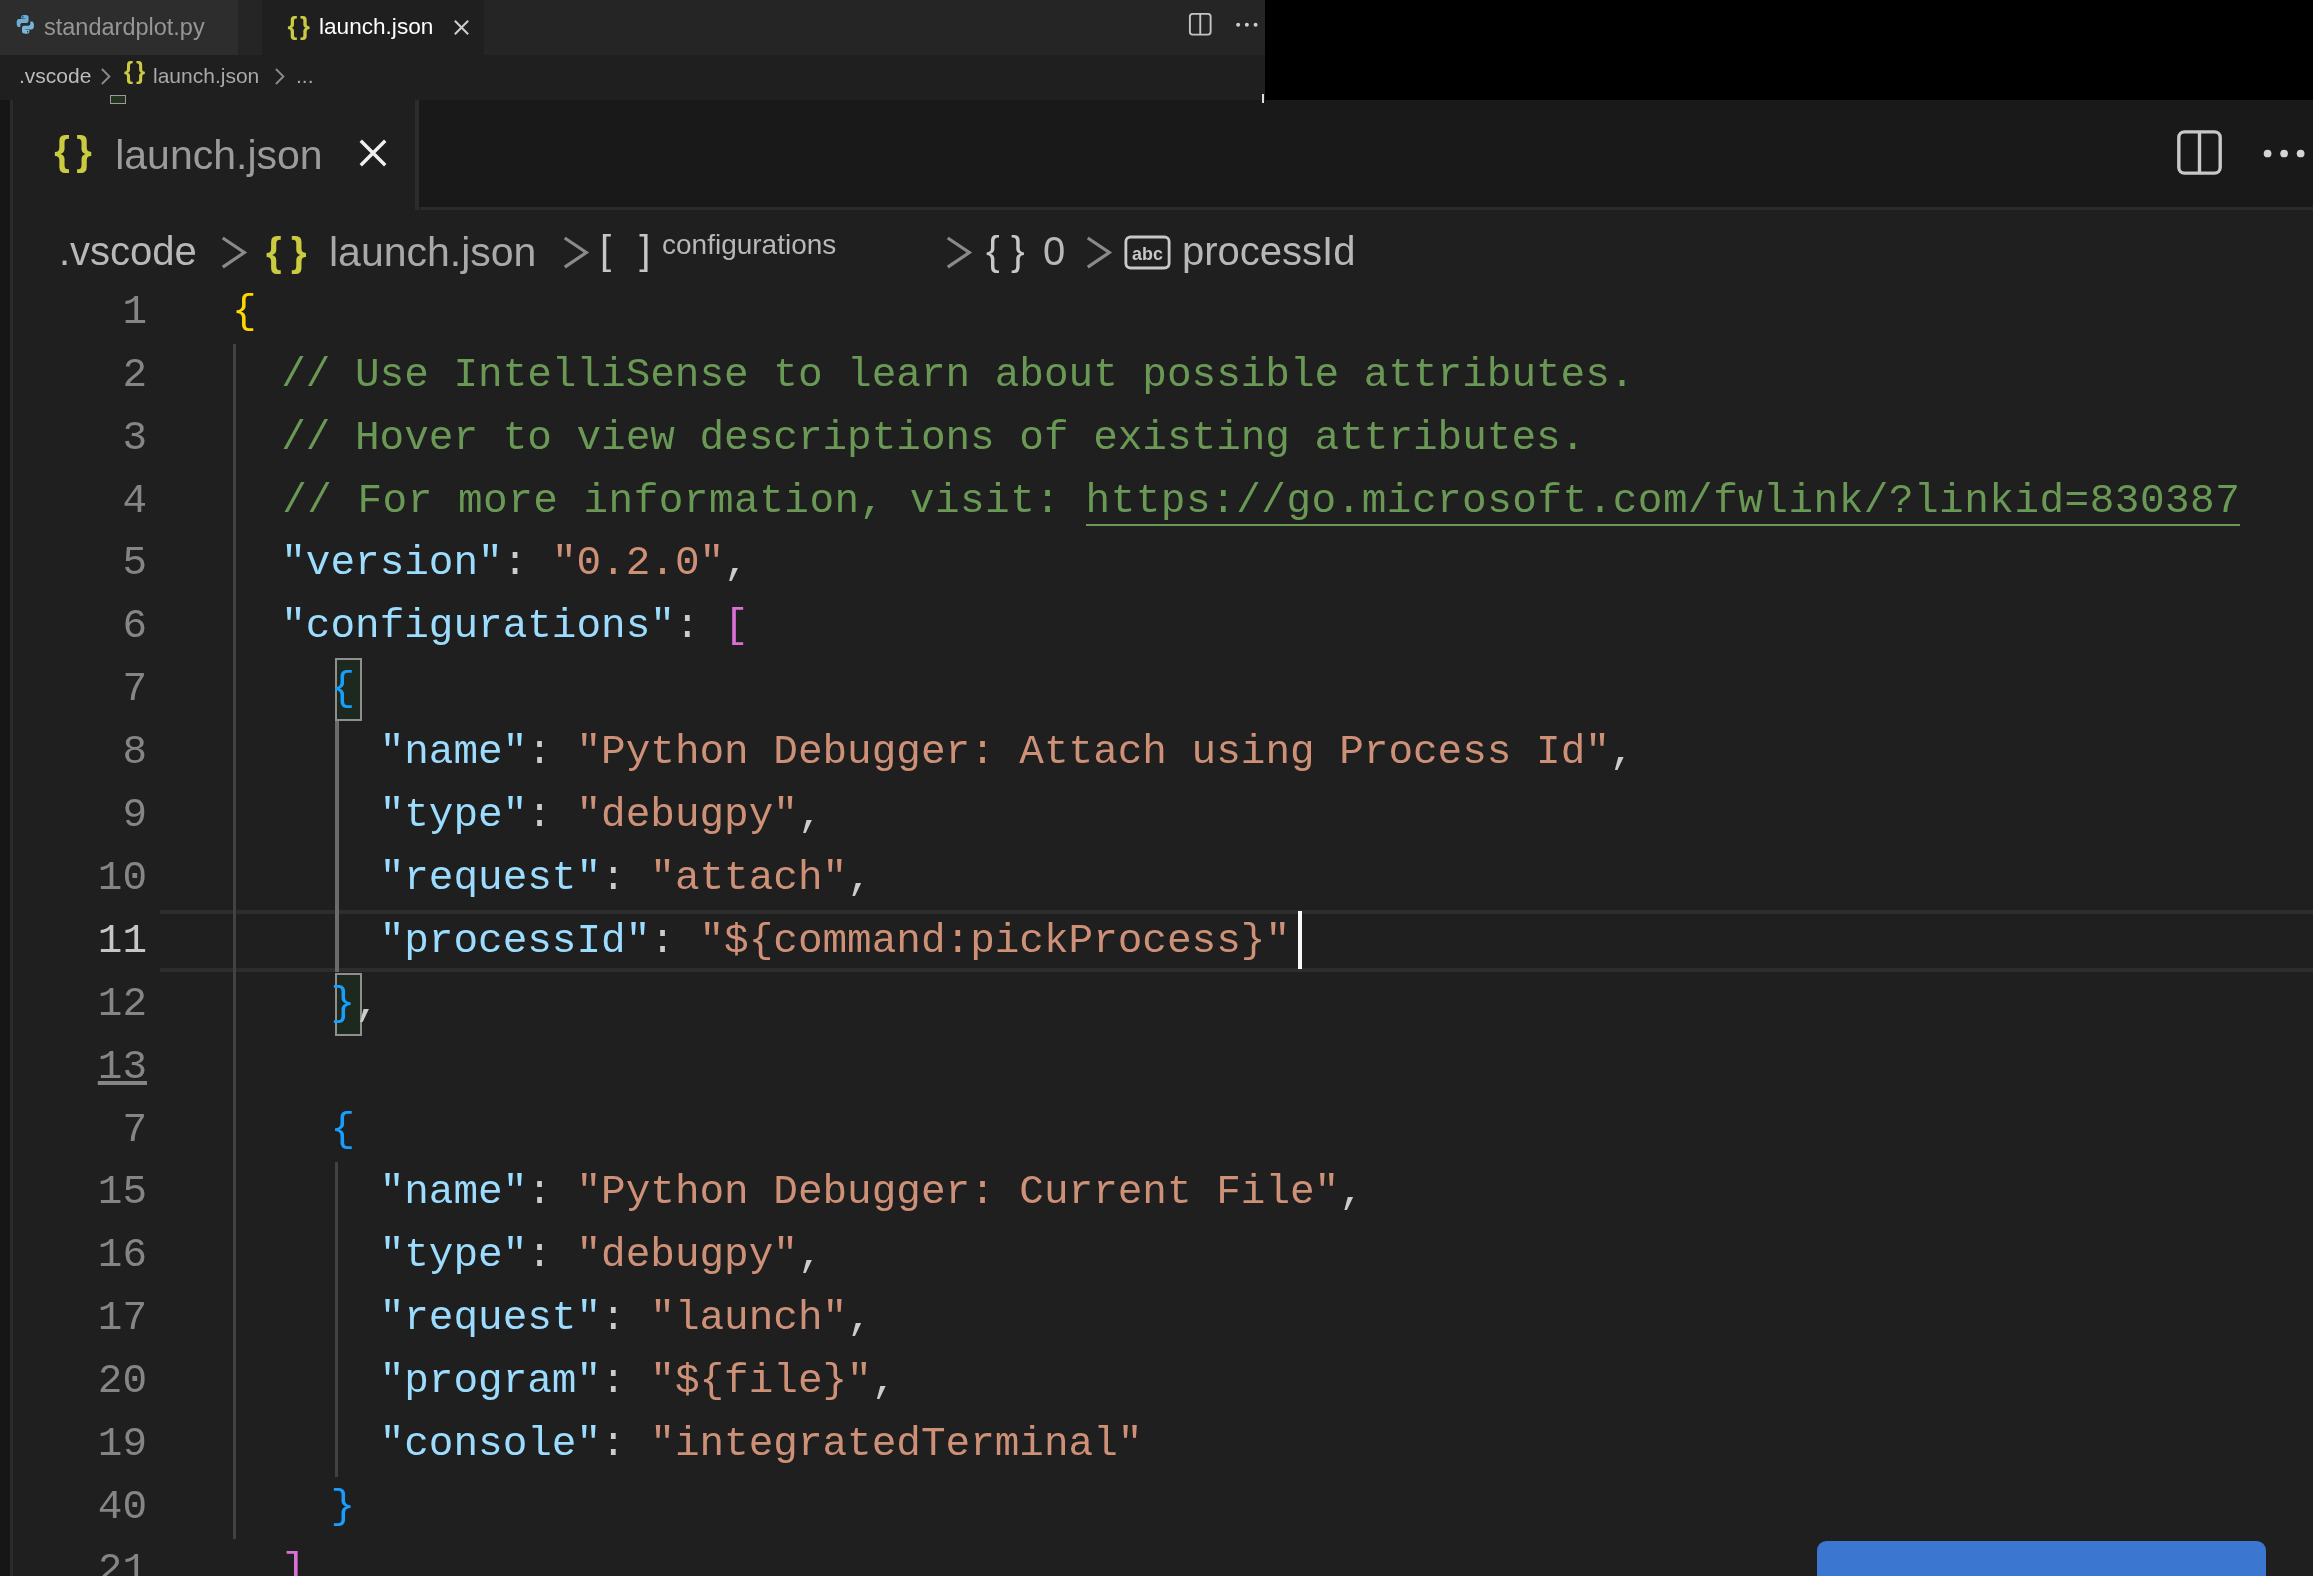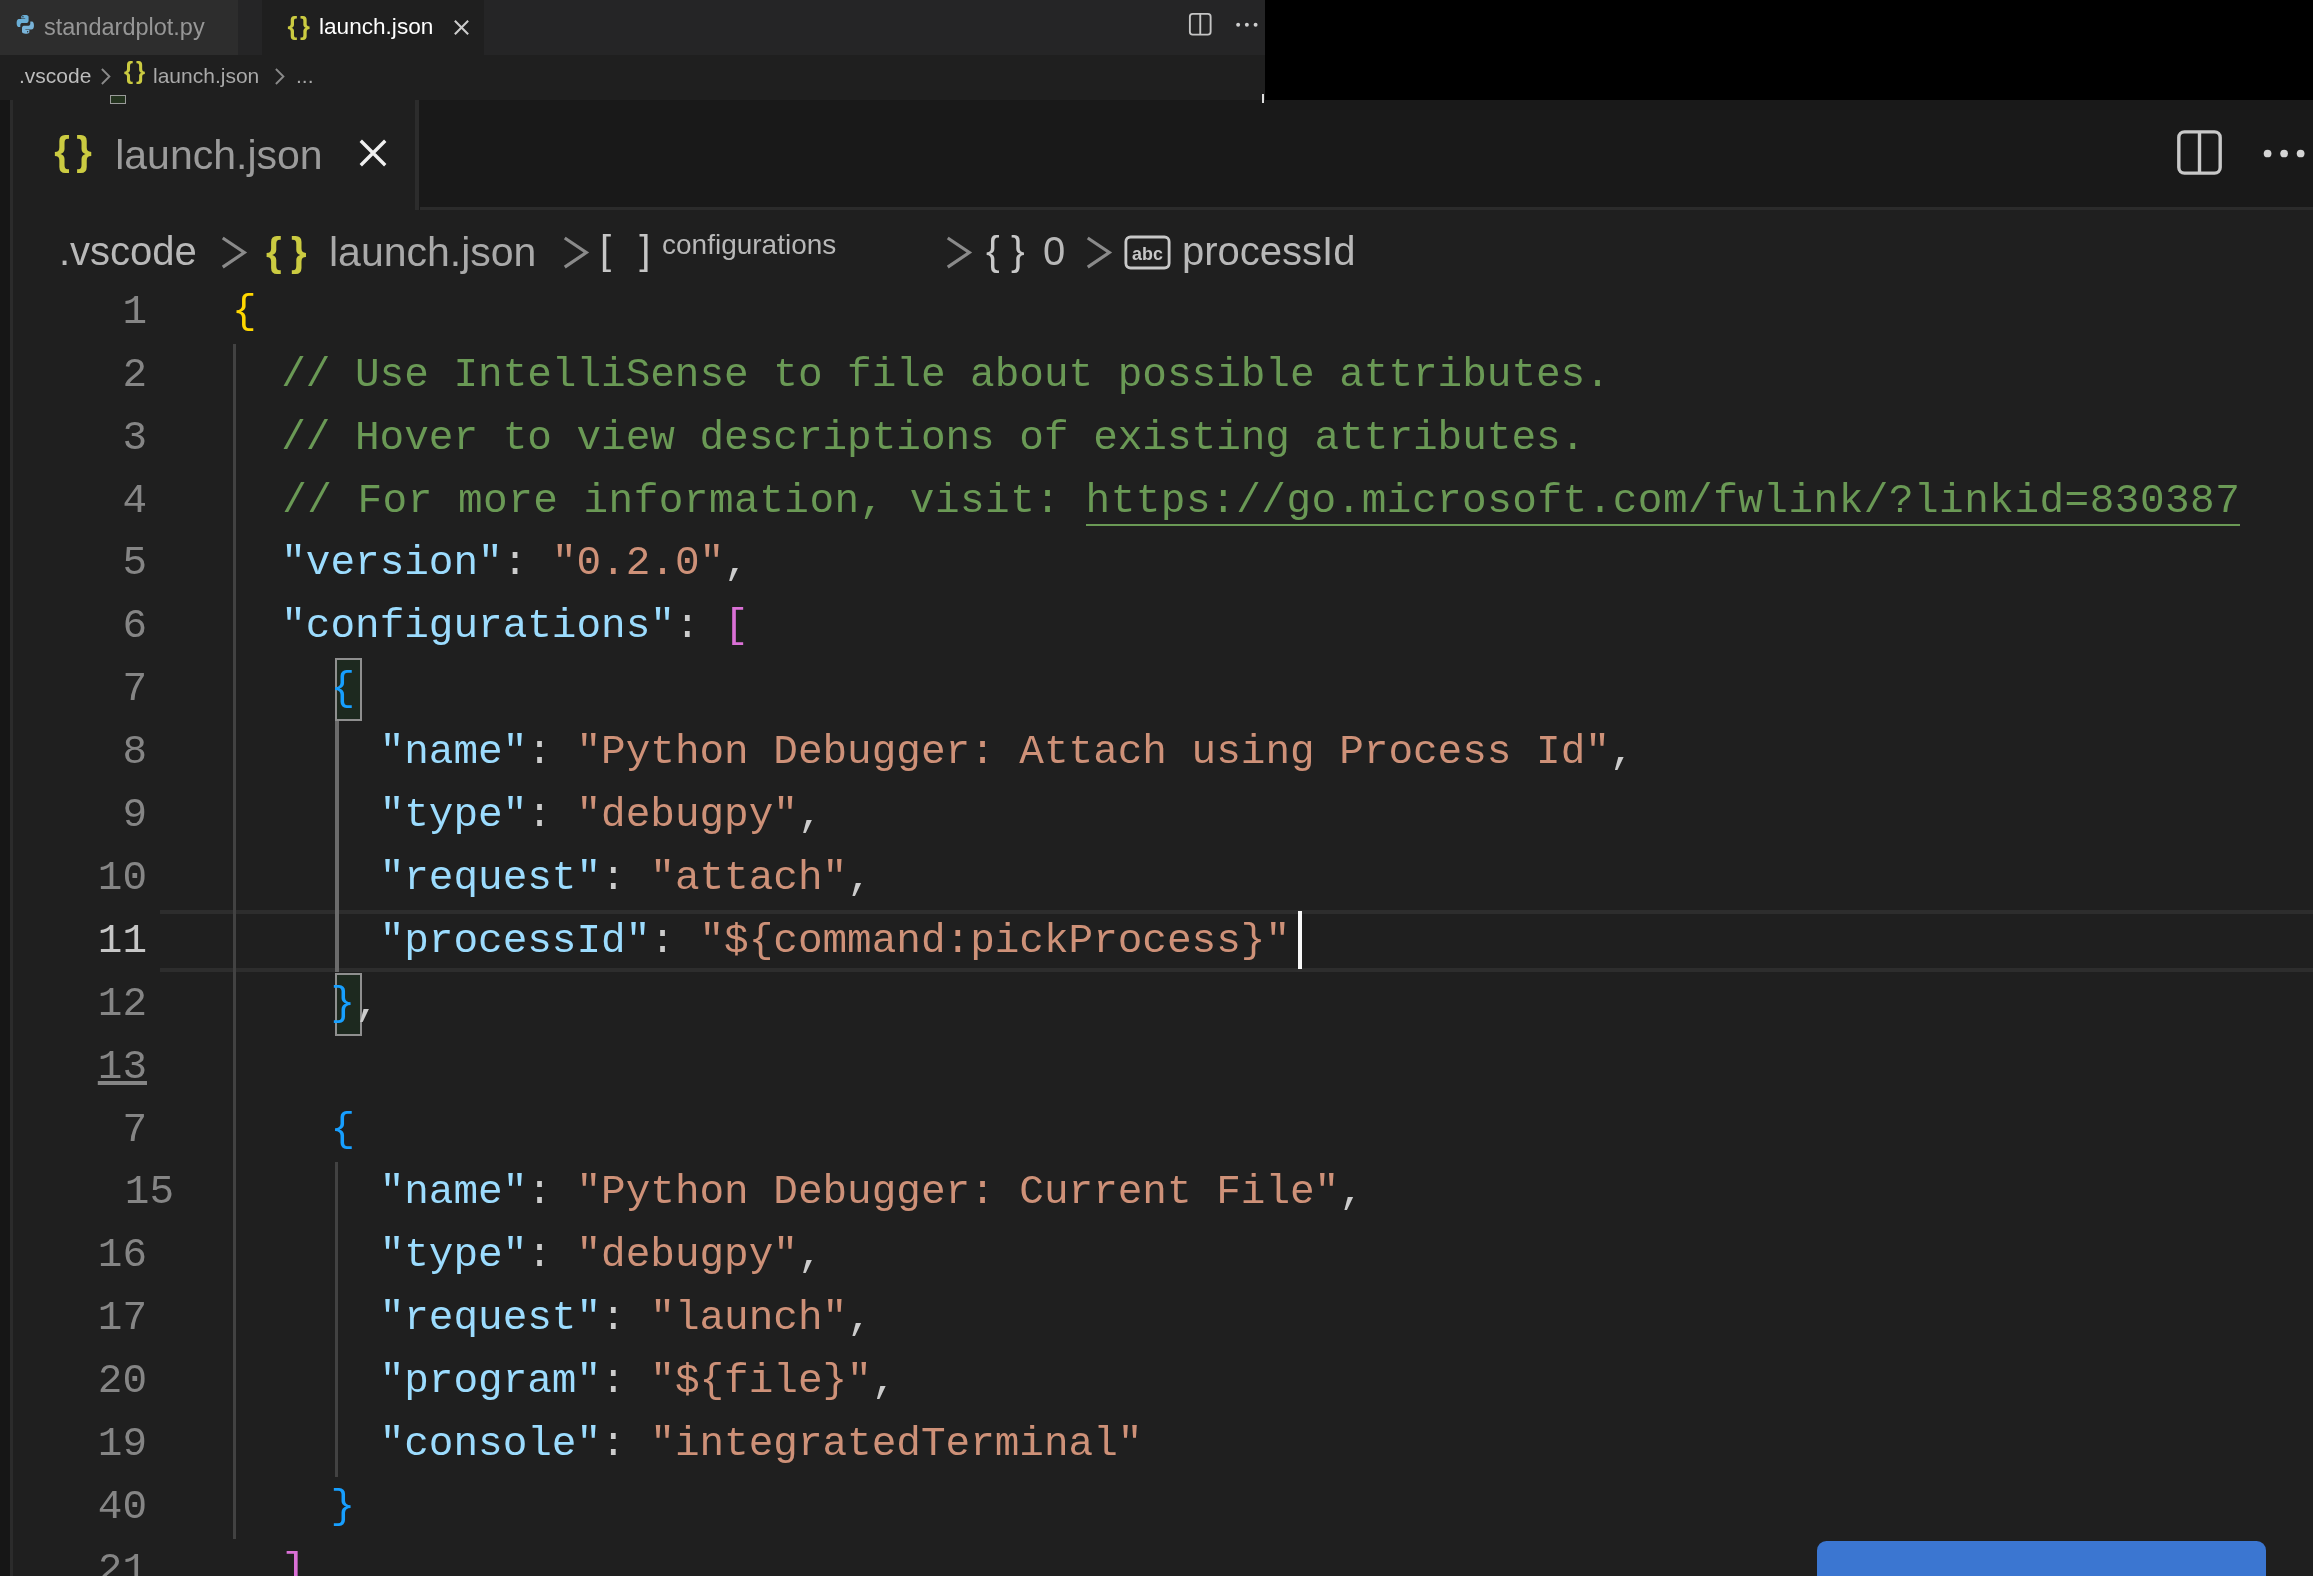--- a/index.html
+++ b/index.html
@@ -138,30 +138,30 @@
 <div class="abs mono ln lnum" style="top:532px;">5</div>
 <div class="abs mono ln lnum" style="top:595px;">6</div>
 <div class="abs mono ln lnum" style="top:658px;">7</div>
 <div class="abs mono ln lnum" style="top:721px;">8</div>
 <div class="abs mono ln lnum" style="top:784px;">9</div>
 <div class="abs mono ln lnum" style="top:847px;">10</div>
 <div class="abs mono ln" style="top:910px;color:#c6c6c6;text-align:right;">11</div>
 <div class="abs mono ln lnum" style="top:973px;padding-left:40px;">12</div>
 <div class="abs mono ln lnum" style="top:1036px;text-decoration:underline;">13</div>
 <div class="abs mono ln lnum" style="top:1099px;">7</div>
-<div class="abs mono ln lnum" style="top:1161px;margin-left:27px;">15</div>
+<div class="abs mono ln lnum" style="top:1161px;">15</div>
 <div class="abs mono ln lnum" style="top:1224px;">16</div>
 <div class="abs mono ln lnum" style="top:1287px;">17</div>
 <div class="abs mono ln lnum" style="top:1350px;">20</div>
 <div class="abs mono ln lnum" style="top:1413px;">19</div>
 <div class="abs mono ln lnum" style="top:1476px;">40</div>
 <div class="abs mono ln lnum" style="top:1539px;">21</div>
 
 <div class="abs mono codeline" style="top:281px;"><span class="gold">{</span></div>
-<div class="abs mono codeline cm" style="top:344px;">  // Use IntelliSense to file about possible attributes.</div>
+<div class="abs mono codeline cm" style="top:344px;">  // Use IntelliSense to learn about possible attributes.</div>
 <div class="abs mono codeline cm" style="top:407px;">  // Hover to view descriptions of existing attributes.</div>
 <div class="abs mono codeline cm" style="top:470px;letter-spacing:0.5px;">  // For more information, visit: <span style="border-bottom:2.8px solid #6a9955;">https://go.microsoft.com/fwlink/?linkid=830387</span></div>
 <div class="abs mono codeline" style="top:532px;">  <span class="k">"version"</span><span class="p">: </span><span class="s">"0.2.0"</span><span class="p">,</span></div>
 <div class="abs mono codeline" style="top:595px;">  <span class="k">"configurations"</span><span class="p">: </span><span class="mag">[</span></div>
 <div class="abs mono codeline" style="top:658px;">    <span class="blu">{</span></div>
 <div class="abs mono codeline" style="top:721px;">      <span class="k">"name"</span><span class="p">: </span><span class="s">"Python Debugger: Attach using Process Id"</span><span class="p">,</span></div>
 <div class="abs mono codeline" style="top:784px;">      <span class="k">"type"</span><span class="p">: </span><span class="s">"debugpy"</span><span class="p">,</span></div>
 <div class="abs mono codeline" style="top:847px;">      <span class="k">"request"</span><span class="p">: </span><span class="s">"attach"</span><span class="p">,</span></div>
 <div class="abs mono codeline" style="top:910px;">      <span class="k">"processId"</span><span class="p">: </span><span class="s">"${command:pickProcess}"</span></div>
 <div class="abs mono codeline" style="top:973px;">    <span class="blu">}</span><span class="p">,</span></div>

